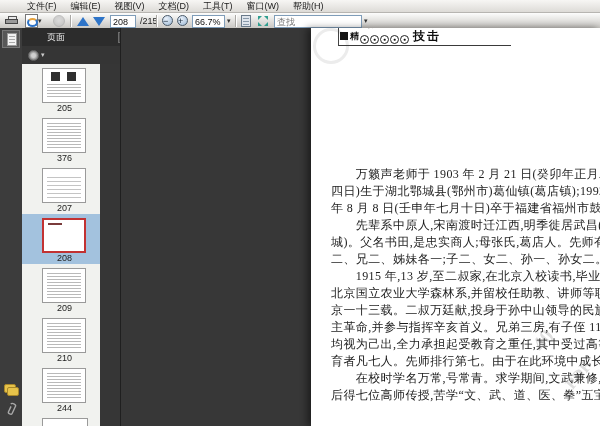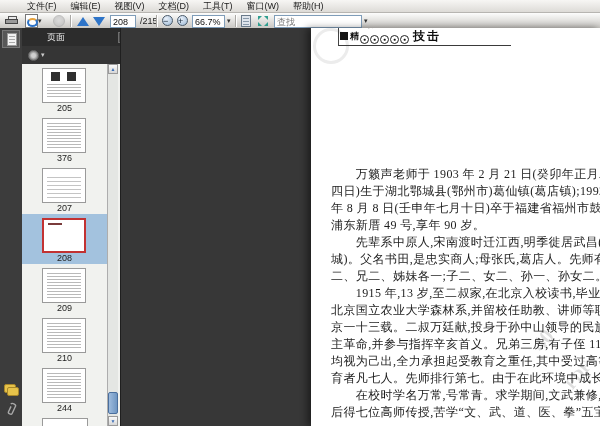--- a/index.html
+++ b/index.html
@@ -47,21 +47,21 @@
   
   .panel-header{position:absolute;left:22px;top:28px;width:98px;height:18px;background:#2c2c2c;
                 display:flex;align-items:center;padding-left:12px;}
   .panel-title{color:#e8e8e8;font-size:9px;padding-left:13px;}
   .panel-opts{position:absolute;right:3px;top:4px;width:11px;height:11px;background:#4a4a4a;
               border:1px solid #6e6e6e;color:#ddd;font-size:6px;text-align:center;line-height:10px;box-sizing:border-box;}
   .panel-subbar{position:absolute;left:22px;top:46px;width:98px;height:18px;background:#353535;}
   .gear{position:absolute;left:6px;top:4px;width:9px;height:9px;border-radius:50%;
         background:radial-gradient(#cfcfcf 30%,#8a8a8a 65%);border:1px solid #666;}
   .gear-caret{position:absolute;left:19px;top:5px;color:#ccc;font-size:7px;}
-  .thumbpanel{position:absolute;left:22px;top:64px;width:98px;height:362px;background:#f1f2ef;overflow:hidden;}
+  .thumbpanel{position:absolute;left:22px;top:64px;width:78px;height:362px;background:#f1f2ef;overflow:hidden;}
   .thumblist{position:absolute;left:0;top:0;width:85px;}
   .thumb-entry{position:relative;width:85px;height:50px;}
   .thumb-entry.selected{background:#a3c2de;}
   .thumb{position:absolute;left:20px;top:4px;width:44px;height:35px;background:#fff;
          border:1px solid #9a9a9a;box-sizing:border-box;overflow:hidden;}
   .thumb-entry.selected .thumb{border:2px solid #c23232;}
   .thumb .lines{position:absolute;left:4px;right:4px;top:4px;bottom:3px;
          background:repeating-linear-gradient(#b9b9b9 0 1px,transparent 1px 3px);}
   .thumb .lines.sparse{top:8px;background:repeating-linear-gradient(#c4c4c4 0 1px,transparent 1px 4px);}
   .thumb .ph{position:absolute;top:3px;width:9px;height:9px;background:#2f2f2f;}
@@ -249,21 +249,20 @@
           <span id="badge-row"><span class="badge">●</span><span class="badge">●</span><span class="badge">●</span><span class="badge">●</span><span class="badge">●</span></span>
           <span class="hdr-suffix">技击</span>
         </div>
       </div>
       <div class="wm-frag" style="left:222px;top:300px;font-size:21px;">40</div>
       <div class="wm-frag" style="left:252px;top:338px;font-size:16px;">PDF</div>
       <div class="doc-text" id="body-text">
           <div class="bodyline">　　万籁声老师于 1903 年 2 月 21 日(癸卯年正月二十</div>
           <div class="bodyline">四日)生于湖北鄂城县(鄂州市)葛仙镇(葛店镇);1992</div>
           <div class="bodyline">年 8 月 8 日(壬申年七月十日)卒于福建省福州市鼓山乡</div>
-          <div class="bodyline">浦东新厝 49 号,享年 90 岁。</div>
           <div class="bodyline">　　先辈系中原人,宋南渡时迁江西,明季徙居武昌(鄂</div>
           <div class="bodyline">城)。父名书田,是忠实商人;母张氏,葛店人。先师有叔</div>
           <div class="bodyline">二、兄二、姊妹各一;子二、女二、孙一、孙女二。</div>
           <div class="bodyline">　　1915 年,13 岁,至二叔家,在北京入校读书,毕业于</div>
           <div class="bodyline">北京国立农业大学森林系,并留校任助教、讲师等职。在</div>
           <div class="bodyline">京一十三载。二叔万廷献,投身于孙中山领导的民族民</div>
           <div class="bodyline">主革命,并参与指挥辛亥首义。兄弟三房,有子侄 11 人,</div>
           <div class="bodyline">均视为己出,全力承担起受教育之重任,其中受过高等教</div>
           <div class="bodyline">育者凡七人。先师排行第七。由于在此环境中成长起</div>
           <div class="bodyline">　　在校时学名万常,号常青。求学期间,文武兼修,先</div>

